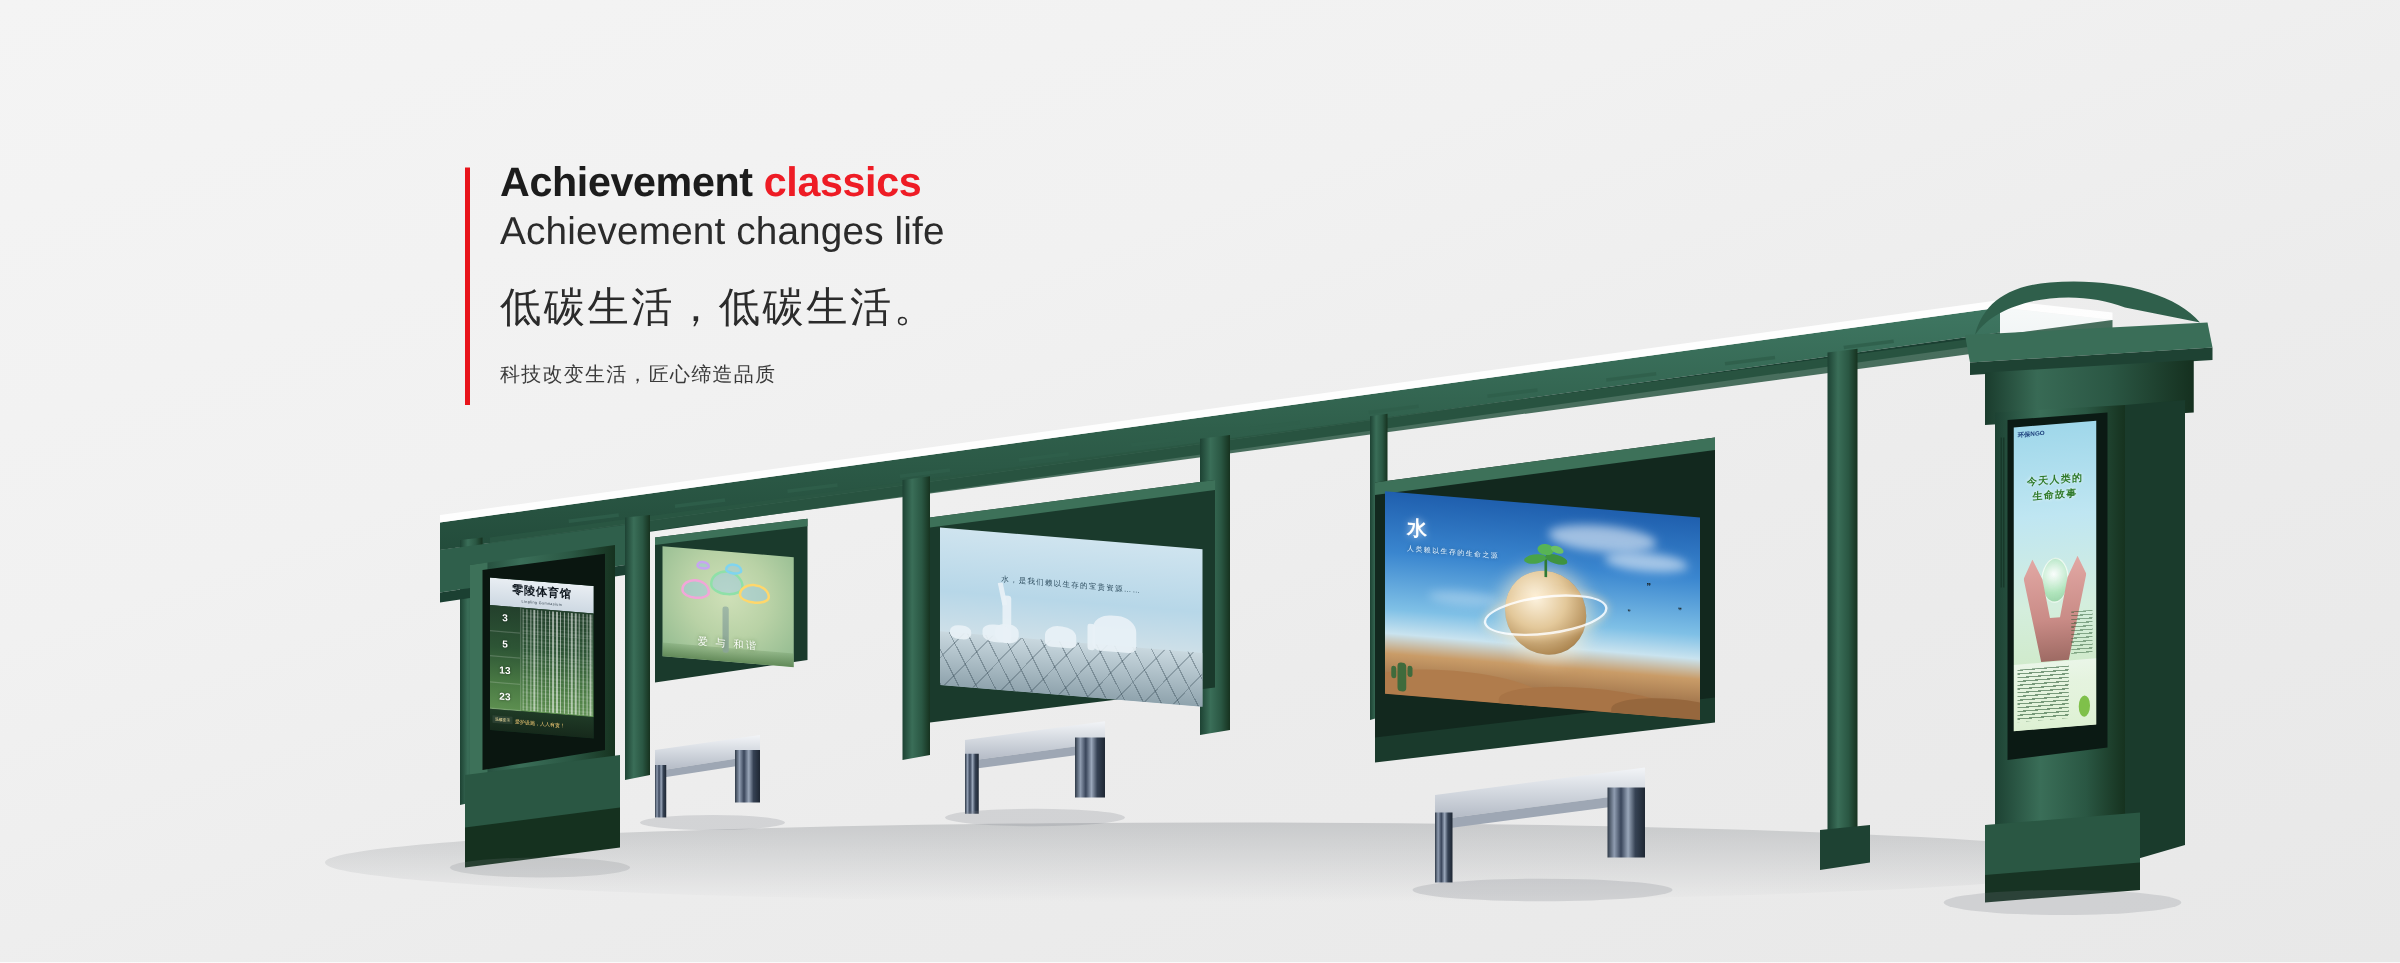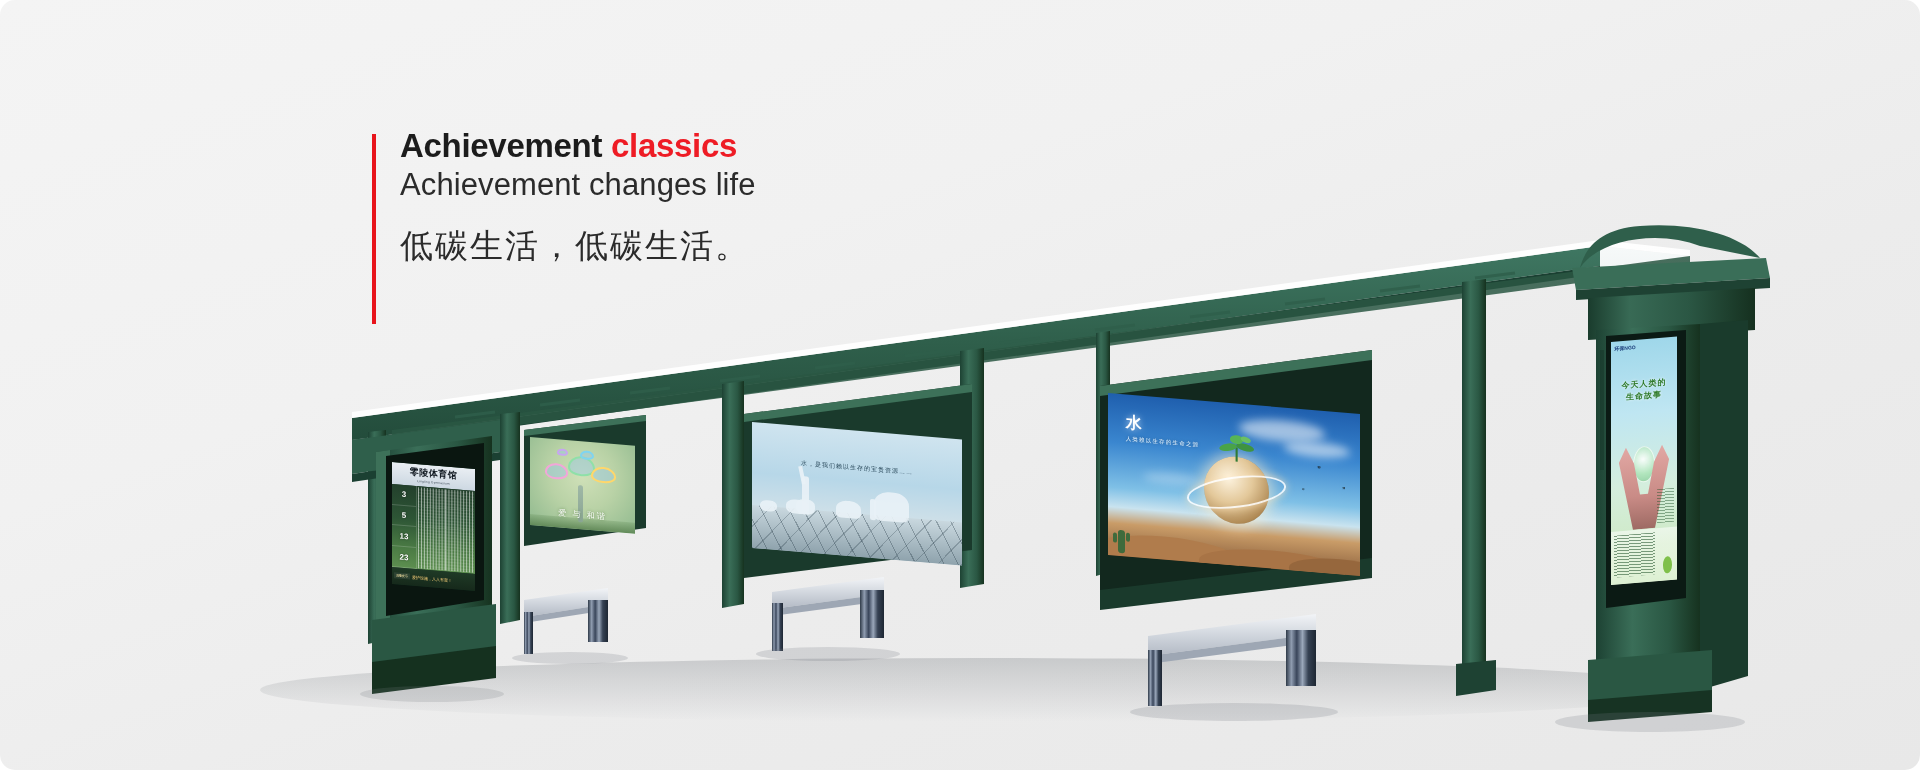--- a/index.html
+++ b/index.html
@@ -5,21 +5,20 @@
   * { box-sizing: border-box; margin: 0; padding: 0; }
   html, body {
     width: 1920px; height: 770px;
     overflow: hidden;
     font-family: "Liberation Sans", "DejaVu Sans", sans-serif;
   }
   #stage {
     position: relative;
     width: 1920px; height: 770px;
     background: linear-gradient(160deg,#f4f4f4 0%, #f1f1f1 35%, #ececec 62%, #e8e8e8 100%);
-    border-radius: 15px;
   }
 
   
   #headline {
     position: absolute;
     left: 372px; top: 128px;
     padding-left: 28px;
     z-index: 40;
   }
   #headline-rule {
@@ -246,20 +245,21 @@
 </head>
 <body>
 
 <div id="stage">
 
   <div id="headline">
     <div id="headline-rule"></div>
     <div class="hl-line1"><span>Achievement </span><span class="accent">classics</span></div>
     <div class="hl-line2">Achievement changes life</div>
     <div class="hl-line3">低碳生活，低碳生活。</div>
+    <div class="hl-line4">科技改变生活，匠心缔造品质</div>
   </div>
 
   <div id="shelter">
     <svg width="1920" height="770" viewBox="0 0 1920 770" xmlns="http://www.w3.org/2000/svg">
       <defs>
         <linearGradient id="gRoofTop" x1="0" y1="0" x2="0" y2="1">
           <stop offset="0%" stop-color="#ffffff"></stop>
           <stop offset="55%" stop-color="#eef2f3"></stop>
           <stop offset="100%" stop-color="#dfe6e6"></stop>
         </linearGradient>

